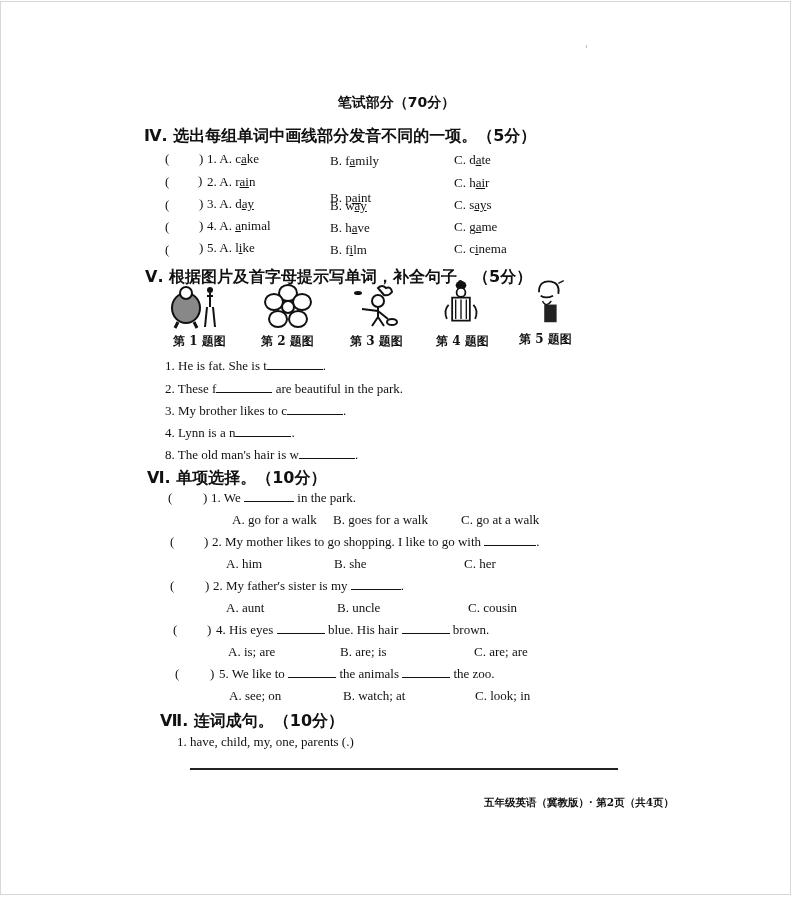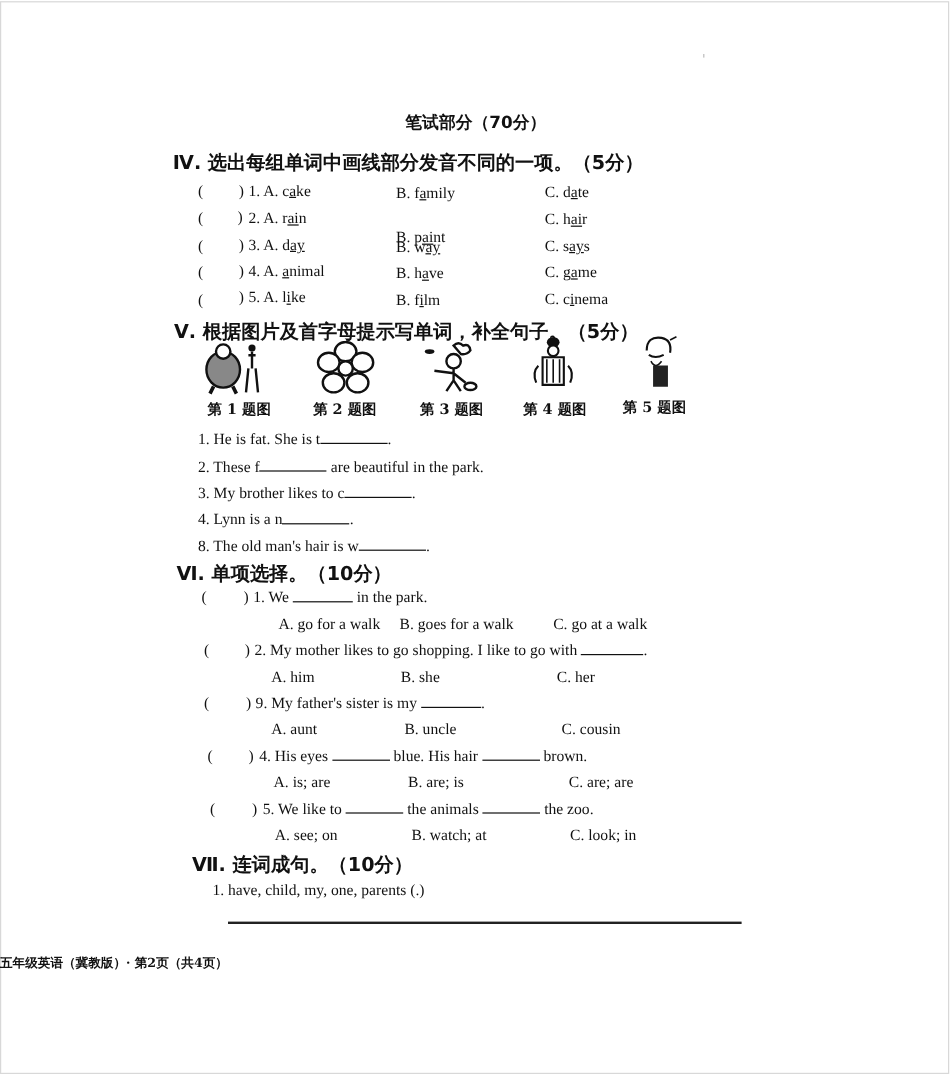--- a/index.html
+++ b/index.html
@@ -30,21 +30,21 @@
   }
   .pic svg { width: 100%; height: 100%; }
   .caption {
     font-family: "DejaVu Serif", serif; font-weight: bold; font-size: 12px;
   }
   .answer-line {
     position: absolute; left: 190px; top: 768px; width: 428px; height: 0;
     border-top: 2px solid #222;
   }
   .footer {
-    left: 0; width: 674px; top: 796px; text-align: left;
+    left: 0; width: 674px; top: 796px; text-align: right;
     font-family: "DejaVu Serif", serif; font-weight: bold; font-size: 10.5px;
   }
   .corner-dot { position: absolute; left: 586px; top: 45px; width: 1px; height: 3px; background: #bbb; }
 </style>
 </head>
 <body>
 
 <div class="page-frame"></div>
 <div class="corner-dot"></div>
 
@@ -169,21 +169,21 @@
 
 <div class="abs paren" style="left:170px; top:534px;">(</div>
 <div class="abs paren" style="left:204px; top:534px;">)</div>
 <div class="abs q" style="left:212px; top:534px;"><span>2. My mother likes to go shopping. I like to go with </span><span class="blank" style="width:52px;"></span><span>.</span></div>
 <div class="abs q" style="left:226px; top:556px;">A. him</div>
 <div class="abs q" style="left:334px; top:556px;">B. she</div>
 <div class="abs q" style="left:464px; top:556px;">C. her</div>
 
 <div class="abs paren" style="left:170px; top:578px;">(</div>
 <div class="abs paren" style="left:205px; top:578px;">)</div>
-<div class="abs q" style="left:213px; top:578px;"><span>9. My father's sister is my </span><span class="blank" style="width:50px;"></span><span>.</span></div>
+<div class="abs q" style="left:213px; top:578px;"><span>2. My father's sister is my </span><span class="blank" style="width:50px;"></span><span>.</span></div>
 <div class="abs q" style="left:226px; top:600px;">A. aunt</div>
 <div class="abs q" style="left:337px; top:600px;">B. uncle</div>
 <div class="abs q" style="left:468px; top:600px;">C. cousin</div>
 
 <div class="abs paren" style="left:173px; top:622px;">(</div>
 <div class="abs paren" style="left:207px; top:622px;">)</div>
 <div class="abs q" style="left:216px; top:622px;"><span>4. His eyes </span><span class="blank" style="width:48px;"></span><span> blue. His hair </span><span class="blank" style="width:48px;"></span><span> brown.</span></div>
 <div class="abs q" style="left:228px; top:644px;">A. is; are</div>
 <div class="abs q" style="left:340px; top:644px;">B. are; is</div>
 <div class="abs q" style="left:474px; top:644px;">C. are; are</div>

